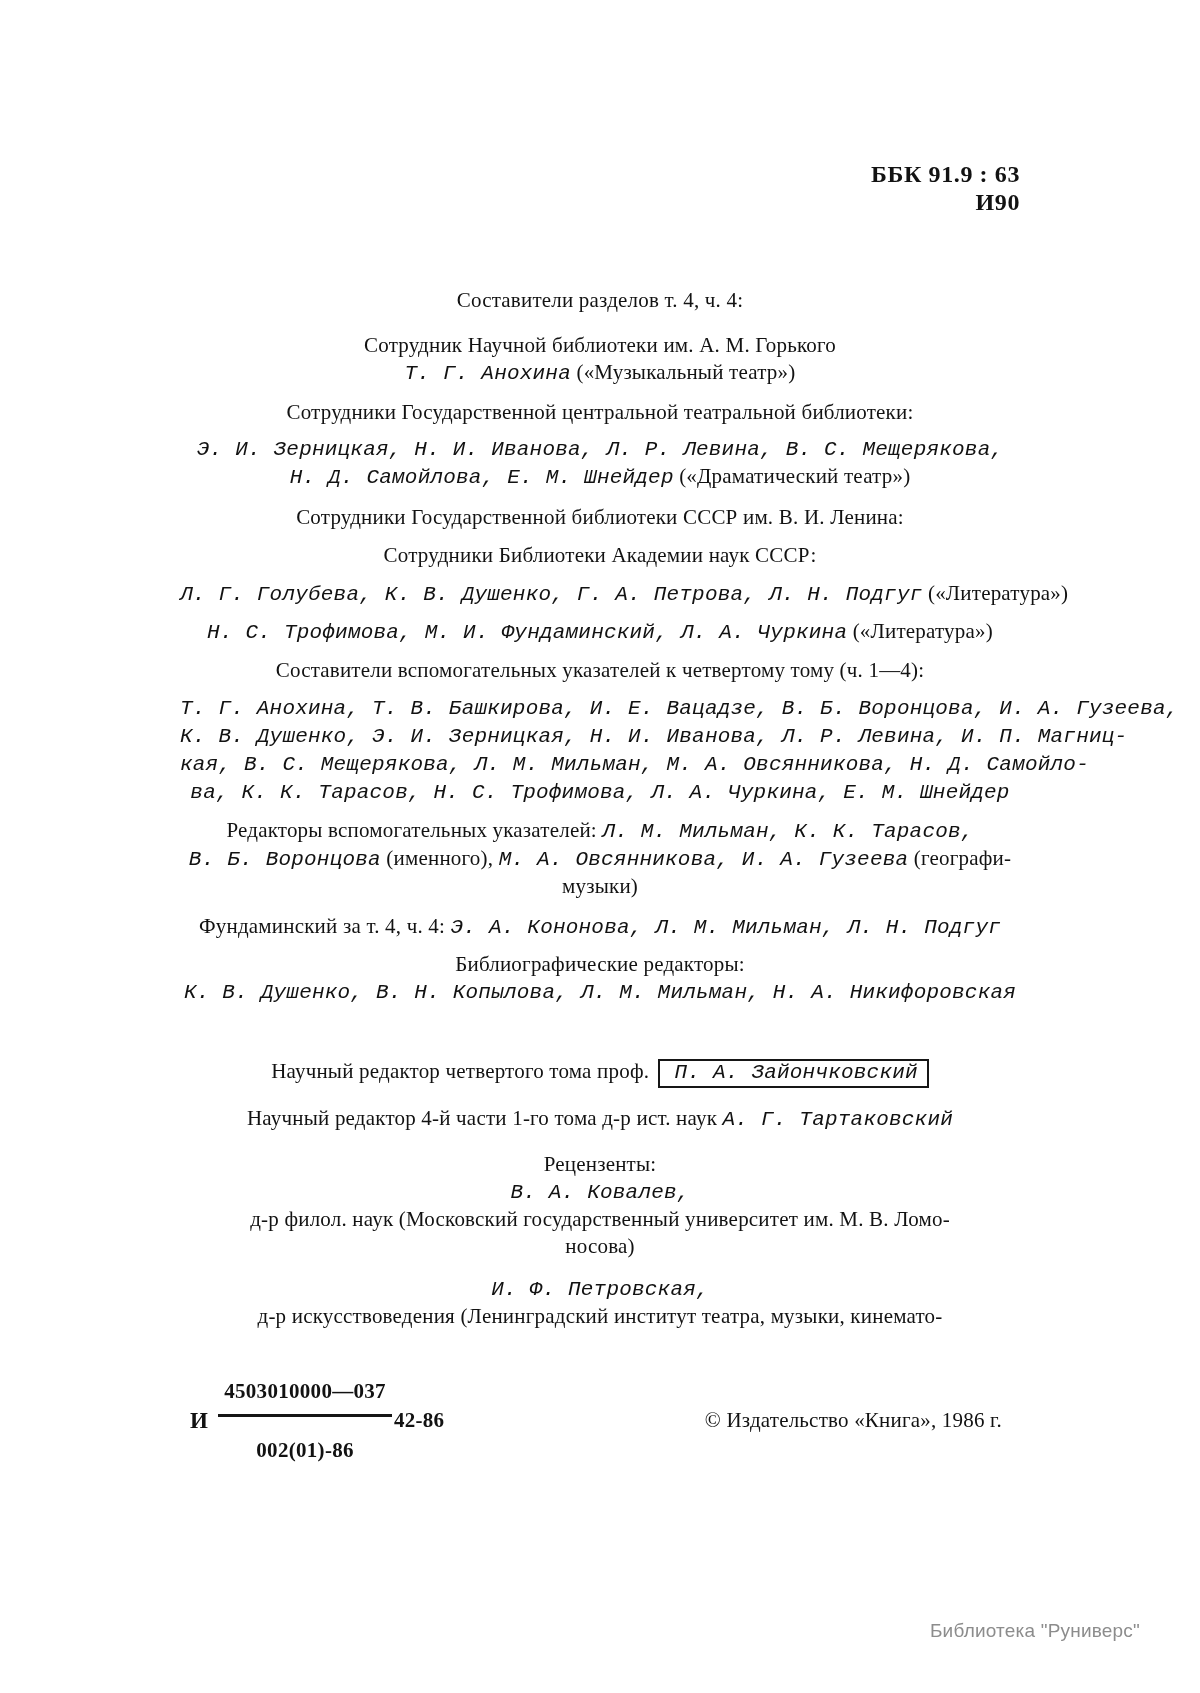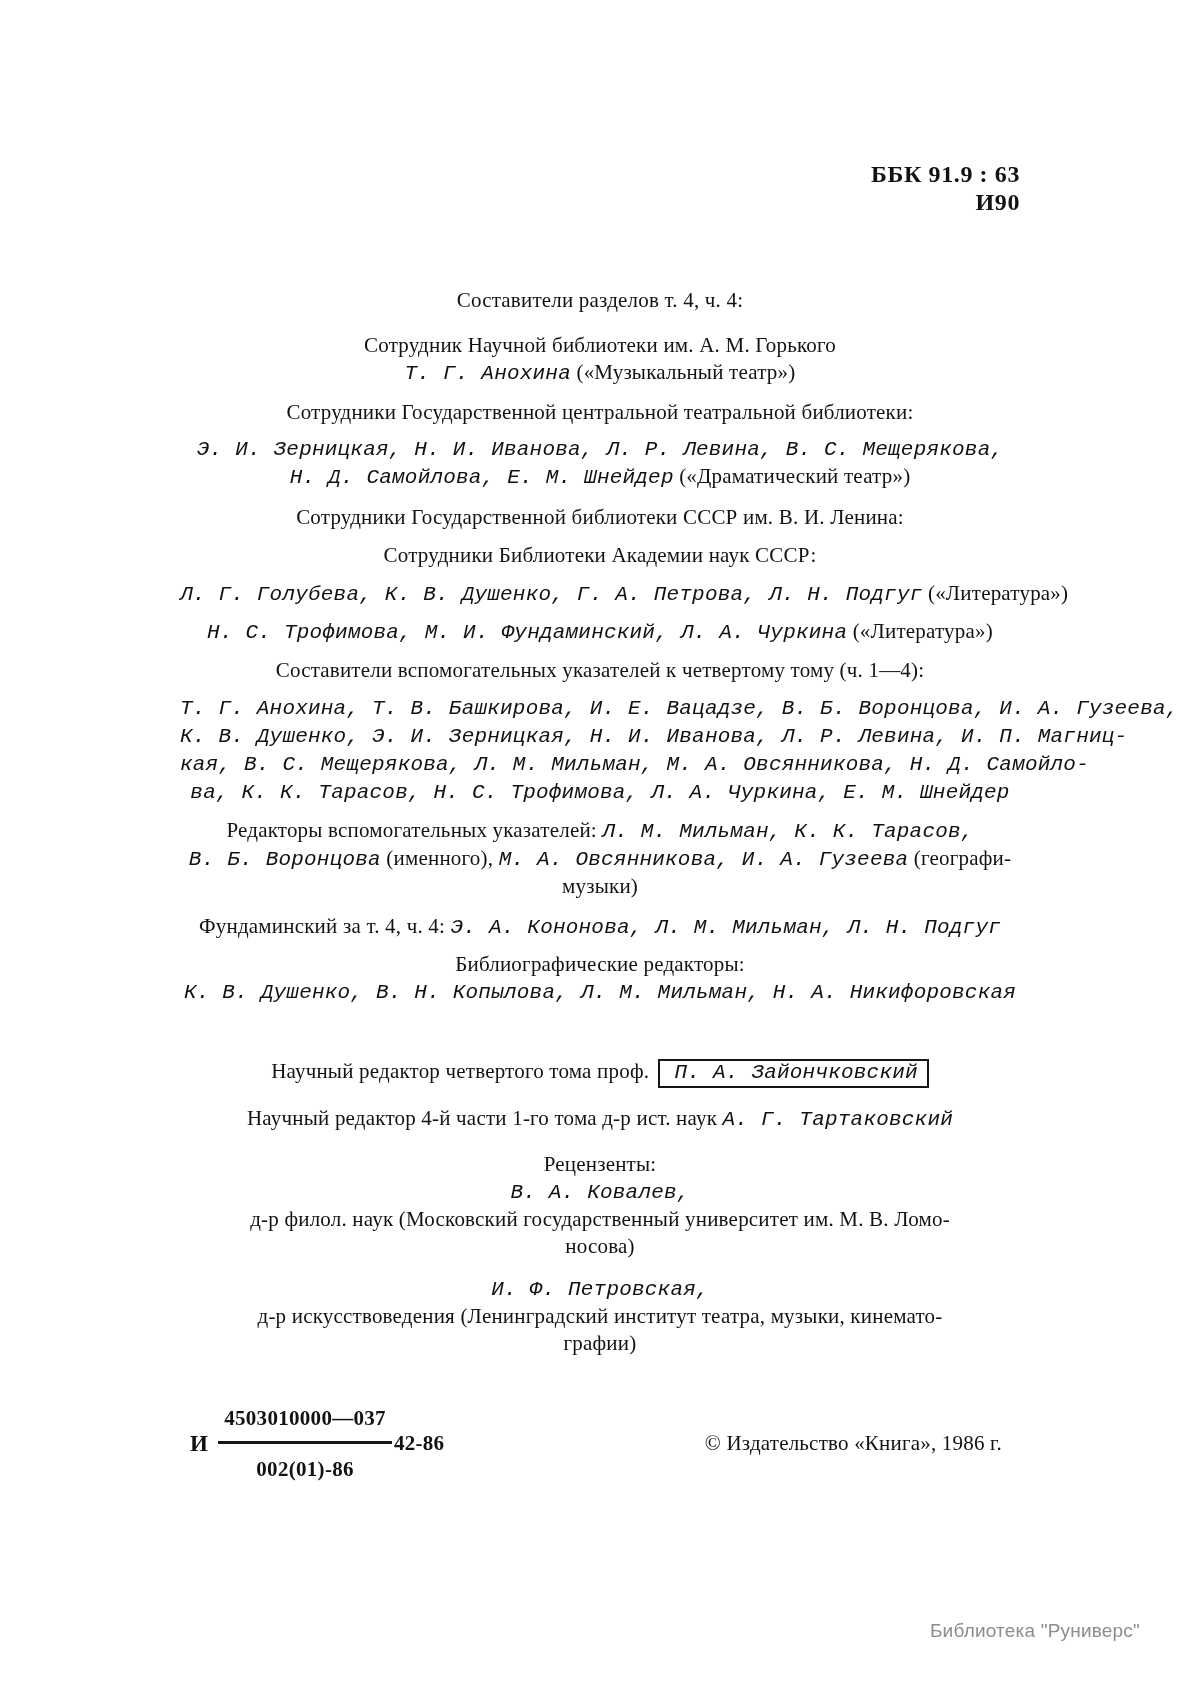--- a/index.html
+++ b/index.html
@@ -82,21 +82,21 @@
   .fraction {
     display: inline-block;
     text-align: center;
     font-size: 21px;
     line-height: 26px;
   }
   .fraction .num {
     border-bottom: 3px solid #161616;
     padding: 0 6px 10px 6px;
   }
-  .fraction .den { padding-top: 12px; }
+  .fraction .den { padding-top: 20px; }
   .suffix { font-size: 21px; margin-left: 2px; }
   .copyright {
     margin-left: auto;
     padding-right: 18px;
     font-size: 21px;
     letter-spacing: 0.2px;
   }
   .watermark {
     position: absolute;
     top: 1620px;
@@ -173,21 +173,20 @@
       </div>
       <div class="block" data-name="reviewers">
         <div class="line" data-name="text-line"><span data-name="text-segment">Рецензенты:</span></div>
         <div class="line" data-name="text-line"><span class="i" data-name="text-segment">В. А. Ковалев,</span></div>
         <div class="line" data-name="text-line"><span data-name="text-segment">д-р филол. наук (Московский государственный университет им. М. В. Ломо-</span></div>
         <div class="line" data-name="text-line"><span data-name="text-segment">носова)</span></div>
       </div>
       <div class="block" data-name="reviewer-2">
         <div class="line" data-name="text-line"><span class="i" data-name="text-segment">И. Ф. Петровская,</span></div>
         <div class="line" data-name="text-line"><span data-name="text-segment">д-р искусствоведения (Ленинградский институт театра, музыки, кинемато-</span></div>
-        <div class="line" data-name="text-line"><span data-name="text-segment">графии)</span></div>
       </div>
     </div>
 
   <div class="imprint" data-name="imprint-row">
     <div class="imprint-left" data-name="catalog-number">
       <span class="index-letter" data-name="catalog-letter">И</span>
       <span class="fraction" data-name="catalog-fraction">
         <span class="num" style="display:block" data-name="catalog-numerator">4503010000—037</span>
         <span class="den" style="display:block" data-name="catalog-denominator">002(01)-86</span>
       </span>

